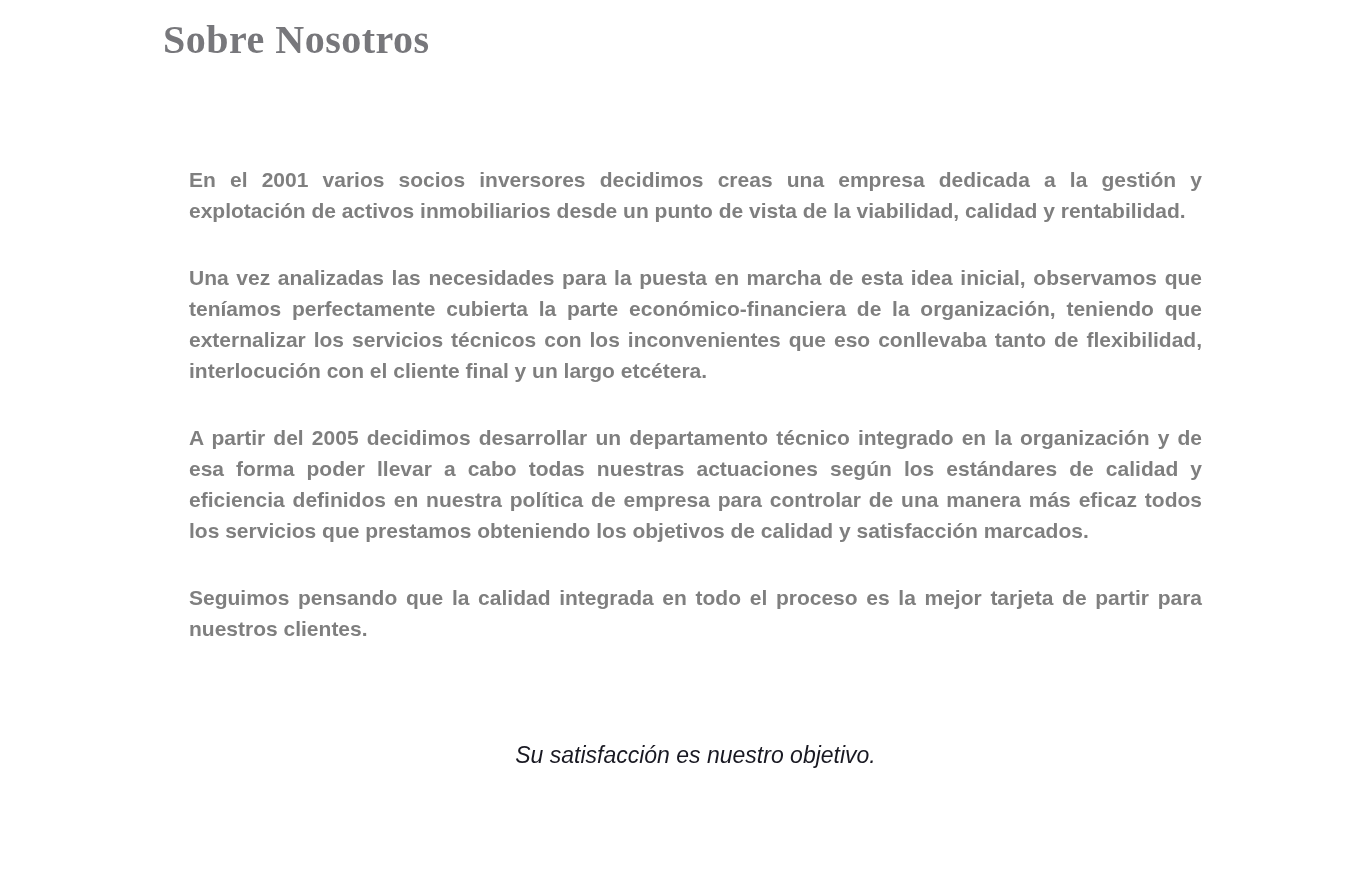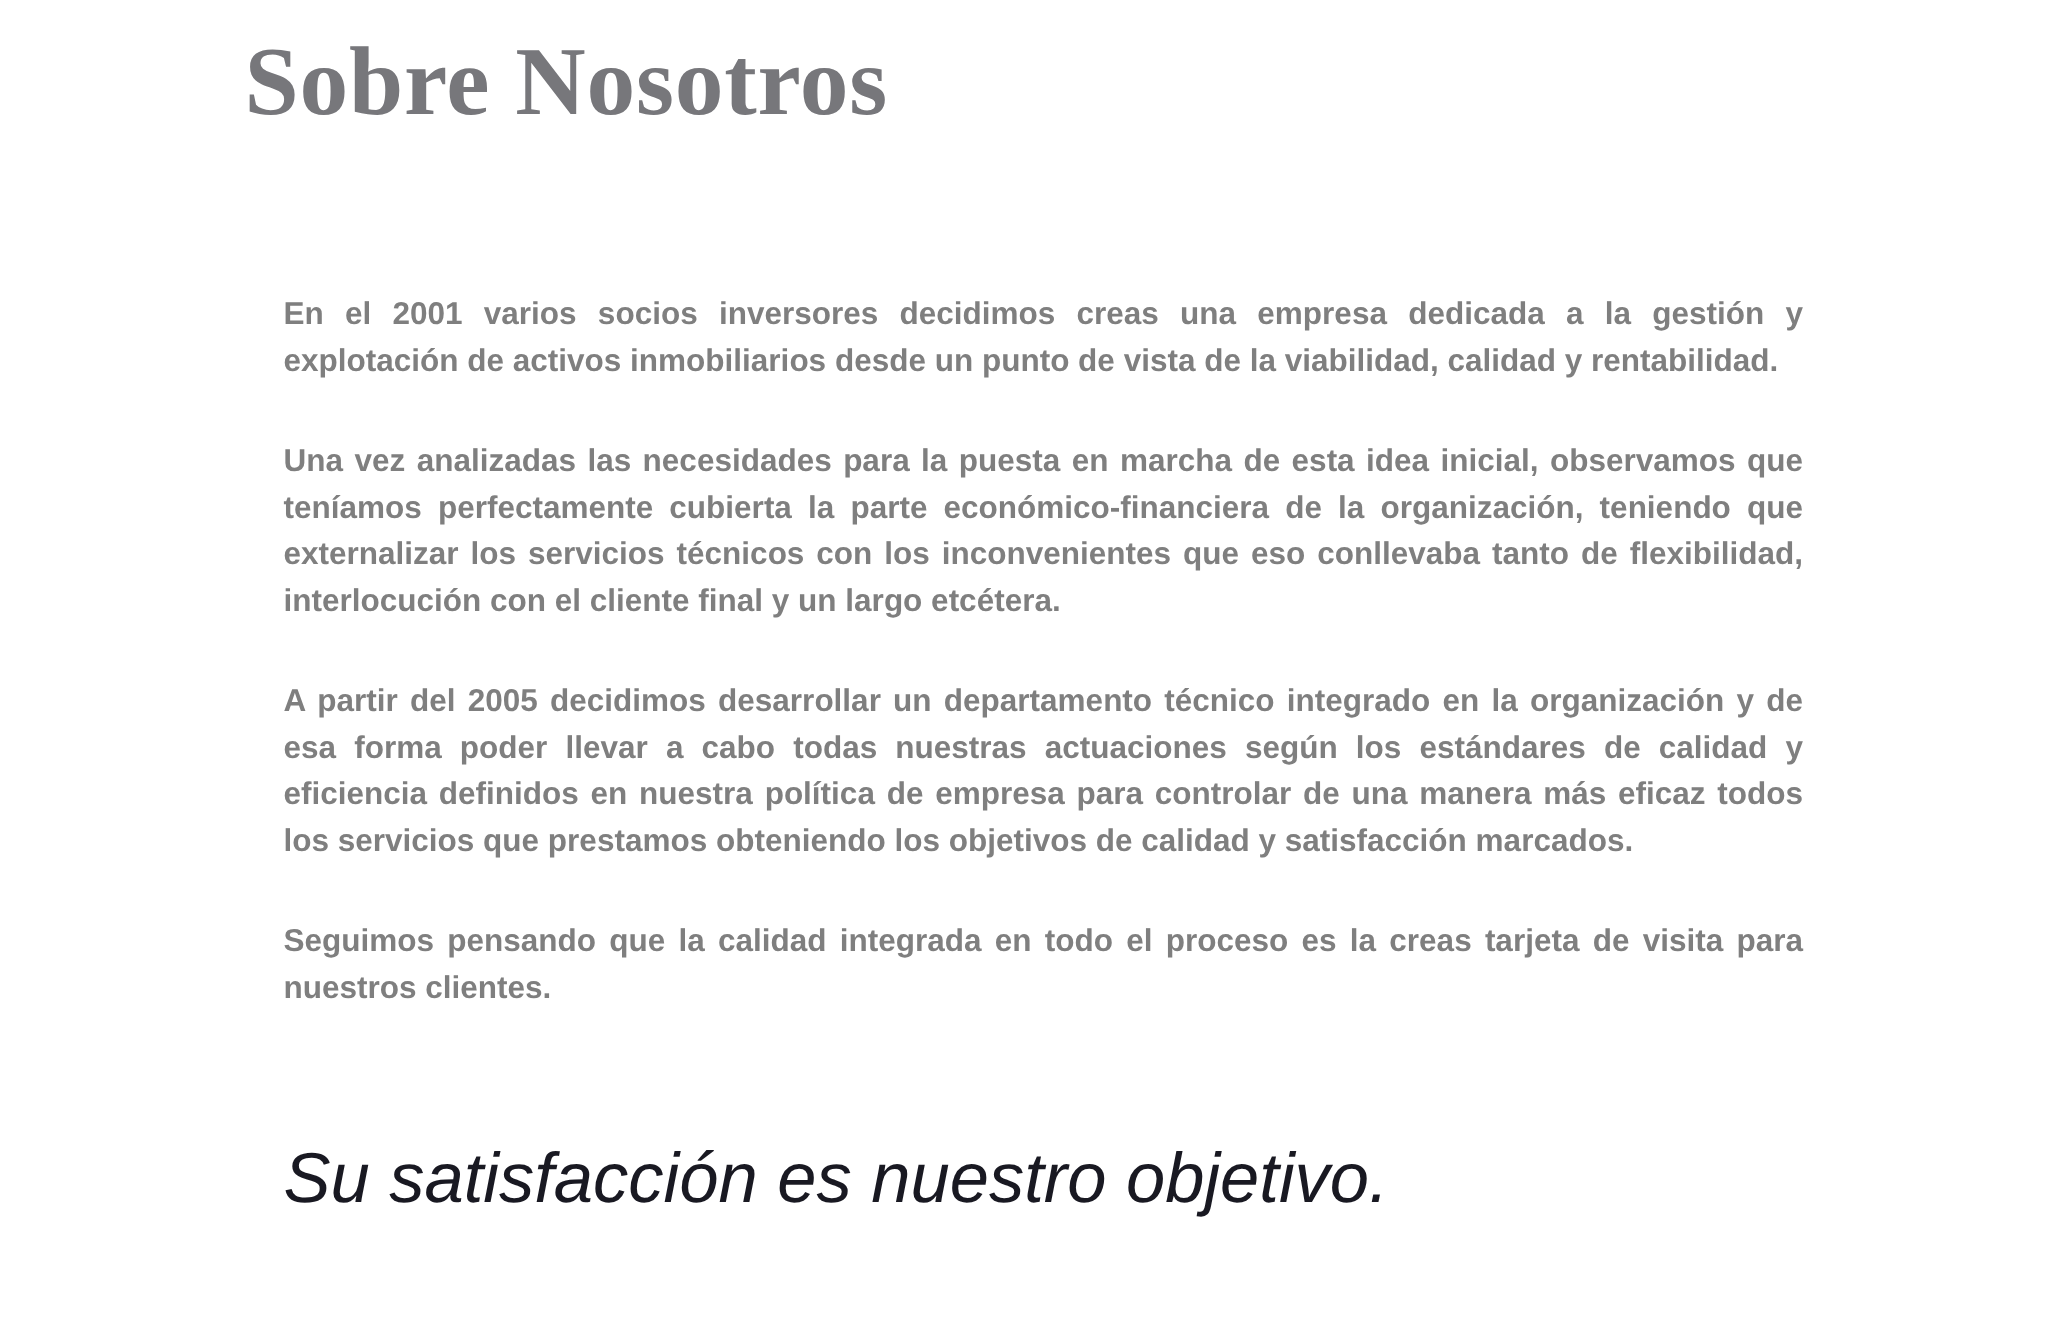--- a/index.html
+++ b/index.html
@@ -17,21 +17,21 @@
     position: relative;
     width: 1364px;
     height: 890px;
     background: #ffffff;
   }
   .title {
     margin: 0;
     padding: 16px 0 0 163px;
     font-family: "Liberation Serif", serif;
     font-weight: bold;
-    font-size: 65px;
+    font-size: 40px;
     line-height: 1.2;
     letter-spacing: 0.5px;
     color: #77777b;
   }
   .content {
     width: 1013px;
     margin: 100px 0 0 189px;
   }
   .content p {
     margin: 0 0 36px 0;
@@ -40,36 +40,36 @@
     font-weight: bold;
     color: #7f7f7f;
     text-align: justify;
   }
   .content p:last-child {
     margin-bottom: 0;
   }
   .tagline {
     width: 1013px;
     margin: 90px 0 0 189px;
-    text-align: left;
+    text-align: center;
     font-style: italic;
-    font-size: 47px;
+    font-size: 23px;
     line-height: 42px;
     color: #191922;
   }
 </style>
 </head>
 <body>
 
 <div class="page">
 
   <h1 class="title">Sobre Nosotros</h1>
 
   <div class="content">
     <p>En el 2001 varios socios inversores decidimos creas una empresa dedicada a la gestión y explotación de activos inmobiliarios desde un punto de vista de la viabilidad, calidad y rentabilidad.</p>
     <p>Una vez analizadas las necesidades para la puesta en marcha de esta idea inicial, observamos que teníamos perfectamente cubierta la parte económico-financiera de la organización, teniendo que externalizar los servicios técnicos con los inconvenientes que eso conllevaba tanto de flexibilidad, interlocución con el cliente final y un largo etcétera.</p>
     <p>A partir del 2005 decidimos desarrollar un departamento técnico integrado en la organización y de esa forma poder llevar a cabo todas nuestras actuaciones según los estándares de calidad y eficiencia definidos en nuestra política de empresa para controlar de una manera más eficaz todos los servicios que prestamos obteniendo los objetivos de calidad y satisfacción marcados.</p>
-    <p>Seguimos pensando que la calidad integrada en todo el proceso es la creas tarjeta de visita para nuestros clientes.</p>
+    <p>Seguimos pensando que la calidad integrada en todo el proceso es la mejor tarjeta de partir para nuestros clientes.</p>
   </div>
 
   <div class="tagline">Su satisfacción es nuestro objetivo.</div>
 
 </div>
 
 </body></html>

